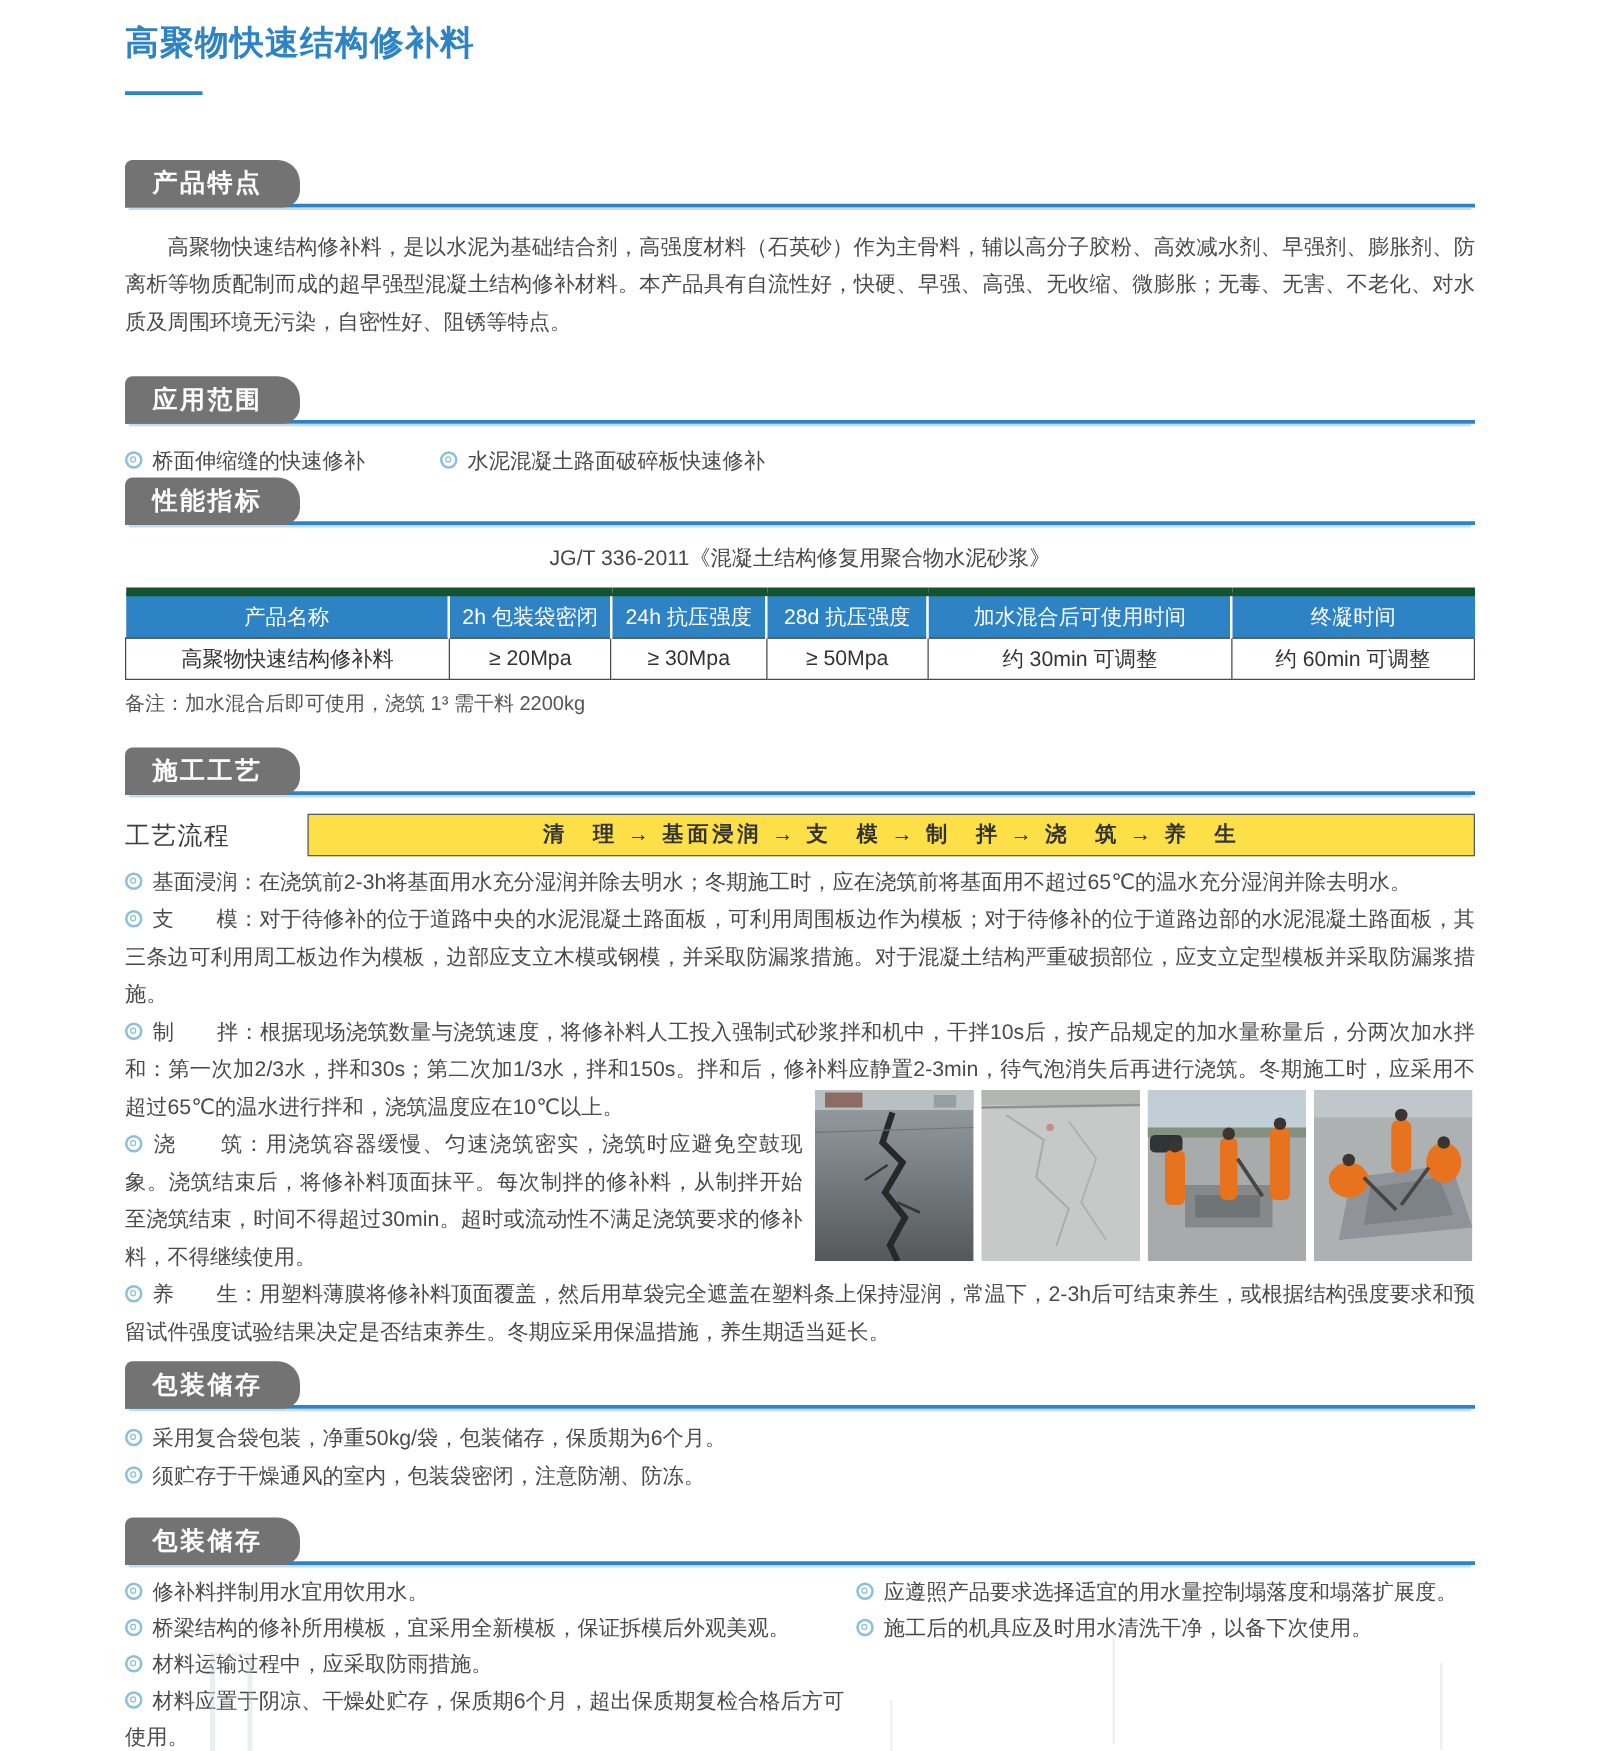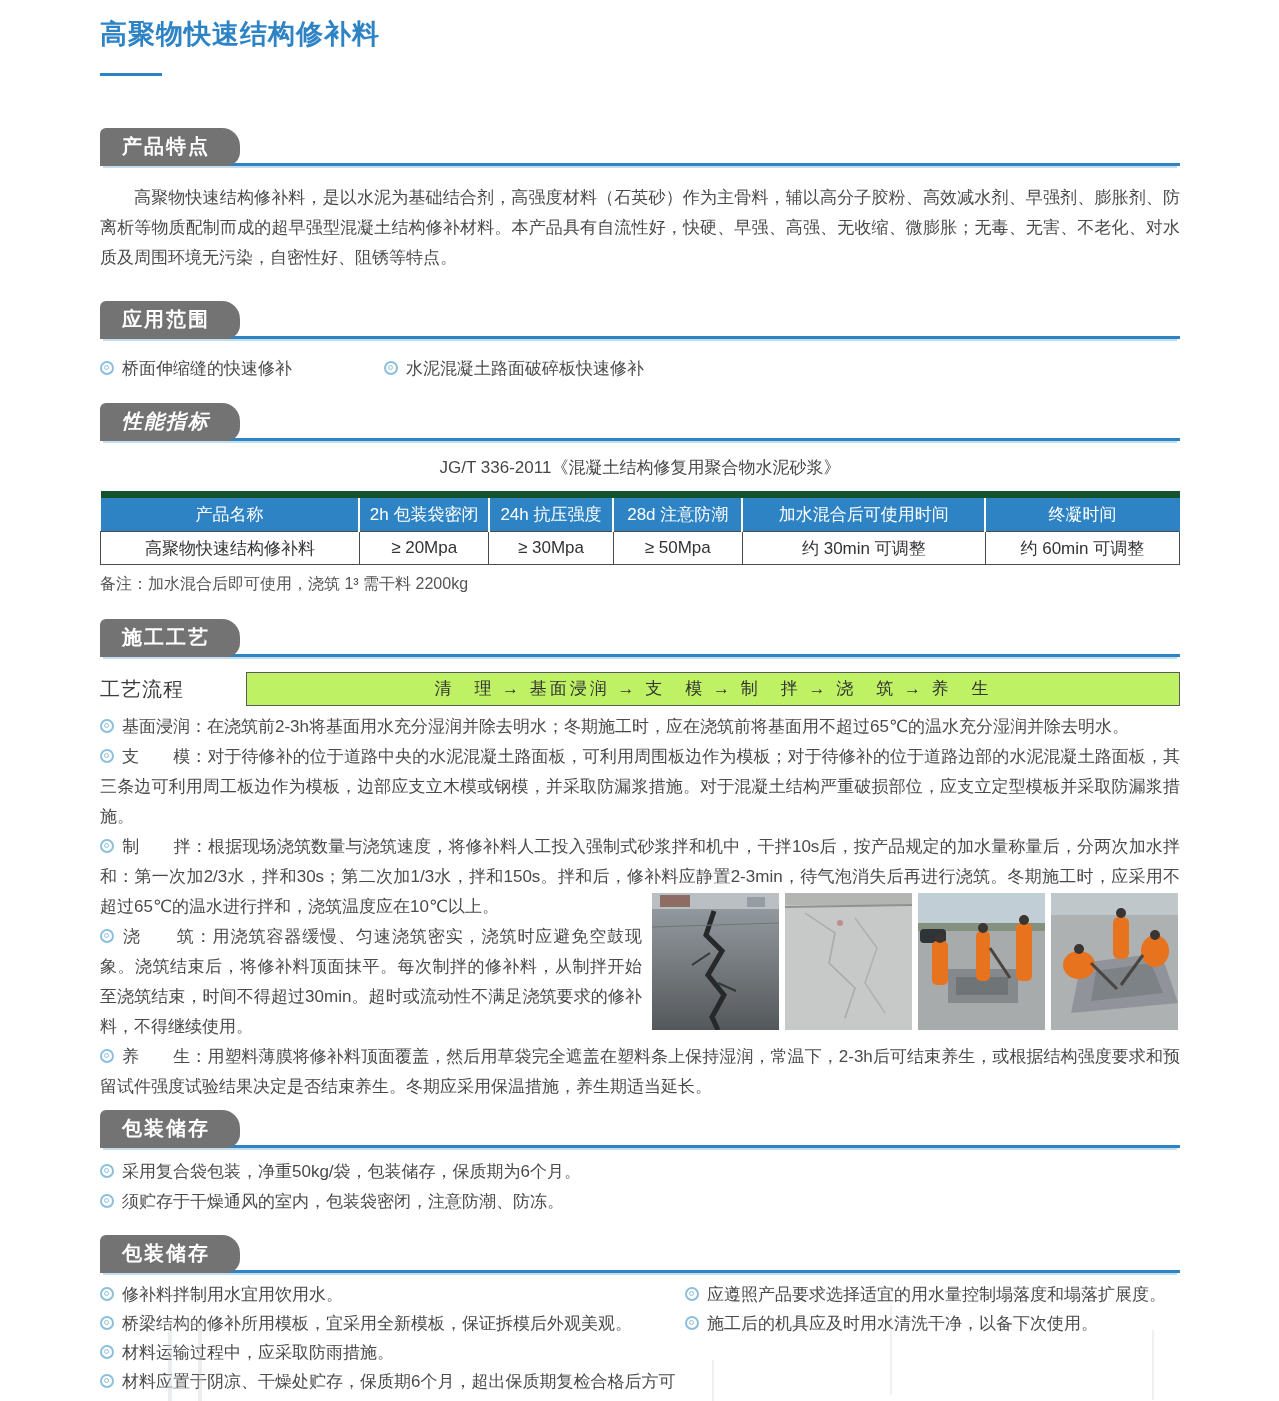--- a/index.html
+++ b/index.html
@@ -42,21 +42,21 @@
     border:2px solid #8BBFDC;border-radius:50%;margin-right:8px;
     position:relative;
   }
   .bullet::after{
     content:'';position:absolute;left:2px;top:2px;width:3px;height:3px;
     border:1.5px solid #8BBFDC;border-radius:50%;
   }
   .item-row{font-size:17px;line-height:30px;color:#4a4a4a;}
 
   
-  .app-items{display:flex;gap:92px;margin-top:15px;}
+  .app-items{display:flex;gap:60px;margin-top:15px;}
 
   
   .standard-line{margin-top:15px;text-align:center;font-size:17px;color:#474747;}
   table.perf{
     width:100%;margin-top:12px;border-collapse:collapse;table-layout:fixed;
     font-size:17px;
   }
   table.perf th{
     background:#2E83C5;color:#ffffff;font-weight:normal;height:31px;
     border-right:2px solid #ffffff;border-top:7px solid #14532d;
@@ -66,22 +66,22 @@
     background:#ffffff;color:#333333;height:30px;text-align:center;
     border:1px solid #4a4a4a;
   }
   .perf-note{margin-top:9px;font-size:16px;color:#555555;}
 
   
   .flow-row{display:flex;align-items:center;margin-top:15px;}
   .flow-label{width:146px;font-size:20px;color:#3c3c3c;letter-spacing:1px;flex:none;}
   .flow-box{
     flex:1;border:1px solid #5a5a5a;height:32px;line-height:32px;
-    text-align:center;font-size:17px;font-weight:normal;color:#333333;
-    letter-spacing:3px;background:#bef264;
+    text-align:center;font-size:17px;font-weight:bold;color:#333333;
+    letter-spacing:3px;background:#fde047;
   }
   .steps{position:relative;margin-top:6px;}
   .step{font-size:17px;line-height:30px;text-align:justify;color:#4a4a4a;margin:0;}
   .step.narrow{width:542px;}
 
   
   .photos{
     position:absolute;left:552px;top:181px;width:528px;height:137px;
     display:flex;gap:6px;
   }
@@ -90,21 +90,21 @@
 
   
   .pkg-items{margin-top:9px;}
   .notes-cols{display:flex;margin-top:7px;}
   .notes-left{width:585px;flex:none;}
   .notes-right{flex:1;}
   .notes-cols .item-row{line-height:29px;}
 
   .mt-tab1{margin-top:54px;}
   .mt-tab2{margin-top:30px;padding-left:40px;}
-  .mt-tab3{margin-top:21px;font-style:italic;}
+  .mt-tab3{}
   .mt-tab4{margin-top:26px;}
   .mt-tab5{margin-top:10px;}
   .mt-tab6{margin-top:20px;}
 
   
   .wm{position:absolute;opacity:0.35;pointer-events:none;}
   .wm-pylon{
     width:26px;height:80px;
     border-left:4px solid #c9ced1;border-right:4px solid #c9ced1;
     border-top:3px solid #d4d8da;
@@ -147,21 +147,21 @@
         <col style="width:11.5%">
       <col style="width:12%">
         <col style="width:22.5%">
         <col style="width:18%">
     </colgroup>
     <thead>
       <tr>
         <th>产品名称</th>
         <th>2h 包装袋密闭</th>
         <th>24h 抗压强度</th>
-        <th>28d 注意防潮</th>
+        <th>28d 抗压强度</th>
         <th>加水混合后可使用时间</th>
         <th>终凝时间</th>
       </tr>
     </thead>
     <tbody>
       <tr>
         <td>高聚物快速结构修补料</td>
         <td>≥ 20Mpa</td>
         <td>≥ 30Mpa</td>
         <td>≥ 50Mpa</td>

